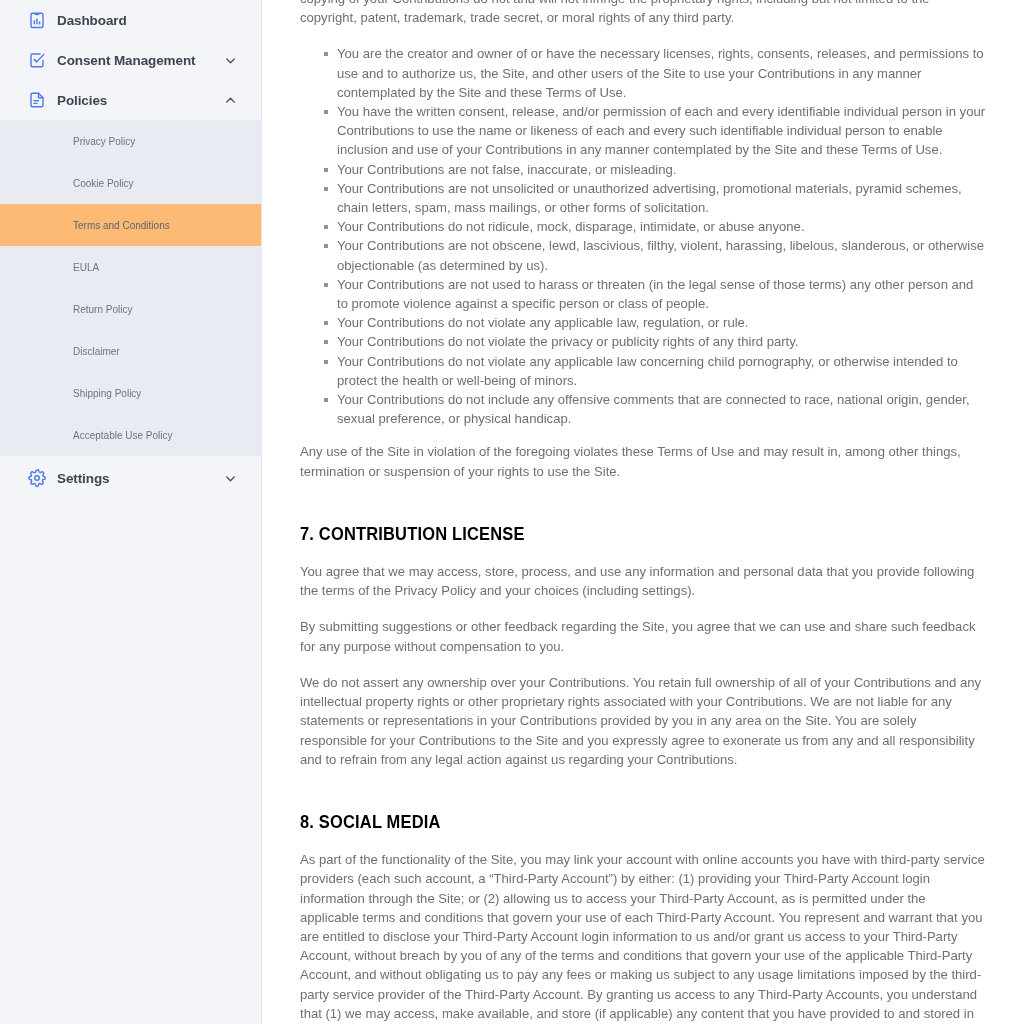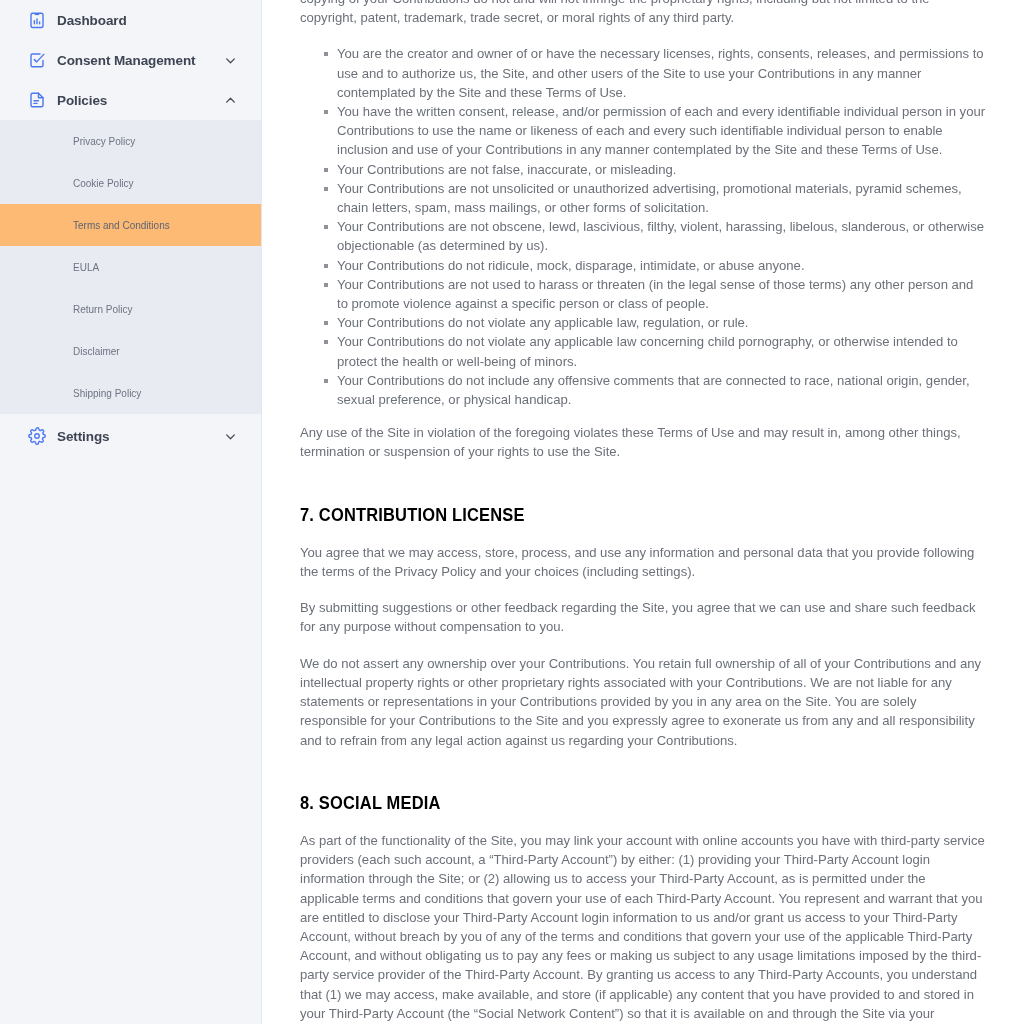--- a/index.html
+++ b/index.html
@@ -192,20 +192,21 @@
     </div>
 
     <div class="submenu">
       <div class="submenu-item">Privacy Policy</div>
       <div class="submenu-item">Cookie Policy</div>
       <div class="submenu-item active">Terms and Conditions</div>
       <div class="submenu-item">EULA</div>
       <div class="submenu-item">Return Policy</div>
       <div class="submenu-item">Disclaimer</div>
       <div class="submenu-item">Shipping Policy</div>
+      <div class="submenu-item">Acceptable Use Policy</div>
     </div>
 
     <div class="nav-item" style="margin-top:2px;">
       <span class="nav-icon">
         <svg viewBox="0 0 24 24" fill="none" stroke="currentColor" stroke-width="1.9" stroke-linecap="round" stroke-linejoin="round">
           <circle cx="12" cy="12" r="3"></circle>
           <path d="M19.4 15a1.65 1.65 0 0 0 .33 1.82l.06.06a2 2 0 1 1-2.83 2.83l-.06-.06a1.65 1.65 0 0 0-1.82-.33 1.65 1.65 0 0 0-1 1.51V21a2 2 0 1 1-4 0v-.09A1.65 1.65 0 0 0 9 19.4a1.65 1.65 0 0 0-1.82.33l-.06.06a2 2 0 1 1-2.83-2.83l.06-.06a1.65 1.65 0 0 0 .33-1.82 1.65 1.65 0 0 0-1.51-1H3a2 2 0 1 1 0-4h.09A1.65 1.65 0 0 0 4.6 9a1.65 1.65 0 0 0-.33-1.82l-.06-.06a2 2 0 1 1 2.83-2.83l.06.06A1.65 1.65 0 0 0 9 4.6h.09A1.65 1.65 0 0 0 10.6 3.09V3a2 2 0 1 1 4 0v.09a1.65 1.65 0 0 0 1 1.51 1.65 1.65 0 0 0 1.82-.33l.06-.06a2 2 0 1 1 2.83 2.83l-.06.06a1.65 1.65 0 0 0-.33 1.82V9a1.65 1.65 0 0 0 1.51 1H21a2 2 0 1 1 0 4h-.09a1.65 1.65 0 0 0-1.51 1z"></path>
         </svg>
       </span>
       <span class="nav-label">Settings</span>
@@ -221,24 +222,25 @@
   <main id="main">
     <article id="doc">
 
       <p>copying of your Contributions do not and will not infringe the proprietary rights, including but not limited to the copyright, patent, trademark, trade secret, or moral rights of any third party.</p>
 
       <ul>
         <li>You are the creator and owner of or have the necessary licenses, rights, consents, releases, and permissions to use and to authorize us, the Site, and other users of the Site to use your Contributions in any manner contemplated by the Site and these Terms of Use.</li>
         <li>You have the written consent, release, and/or permission of each and every identifiable individual person in your Contributions to use the name or likeness of each and every such identifiable individual person to enable inclusion and use of your Contributions in any manner contemplated by the Site and these Terms of Use.</li>
         <li>Your Contributions are not false, inaccurate, or misleading.</li>
         <li>Your Contributions are not unsolicited or unauthorized advertising, promotional materials, pyramid schemes, chain letters, spam, mass mailings, or other forms of solicitation.</li>
+        <li>Your Contributions do not ridicule, mock, disparage, intimidate, or abuse anyone.</li>
         <li>Your Contributions are not obscene, lewd, lascivious, filthy, violent, harassing, libelous, slanderous, or otherwise objectionable (as determined by us).</li>
-        <li>Your Contributions do not ridicule, mock, disparage, intimidate, or abuse anyone.</li>
         <li>Your Contributions are not used to harass or threaten (in the legal sense of those terms) any other person and to promote violence against a specific person or class of people.</li>
         <li>Your Contributions do not violate any applicable law, regulation, or rule.</li>
+        <li>Your Contributions do not violate the privacy or publicity rights of any third party.</li>
         <li>Your Contributions do not violate any applicable law concerning child pornography, or otherwise intended to protect the health or well-being of minors.</li>
         <li>Your Contributions do not include any offensive comments that are connected to race, national origin, gender, sexual preference, or physical handicap.</li>
       </ul>
 
       <p>Any use of the Site in violation of the foregoing violates these Terms of Use and may result in, among other things, termination or suspension of your rights to use the Site.</p>
 
       <h2 class="first-head">7. CONTRIBUTION LICENSE</h2>
       <p>You agree that we may access, store, process, and use any information and personal data that you provide following the terms of the Privacy Policy and your choices (including settings).</p>
       <p>By submitting suggestions or other feedback regarding the Site, you agree that we can use and share such feedback for any purpose without compensation to you.</p>
       <p>We do not assert any ownership over your Contributions. You retain full ownership of all of your Contributions and any intellectual property rights or other proprietary rights associated with your Contributions. We are not liable for any statements or representations in your Contributions provided by you in any area on the Site. You are solely responsible for your Contributions to the Site and you expressly agree to exonerate us from any and all responsibility and to refrain from any legal action against us regarding your Contributions.</p>

